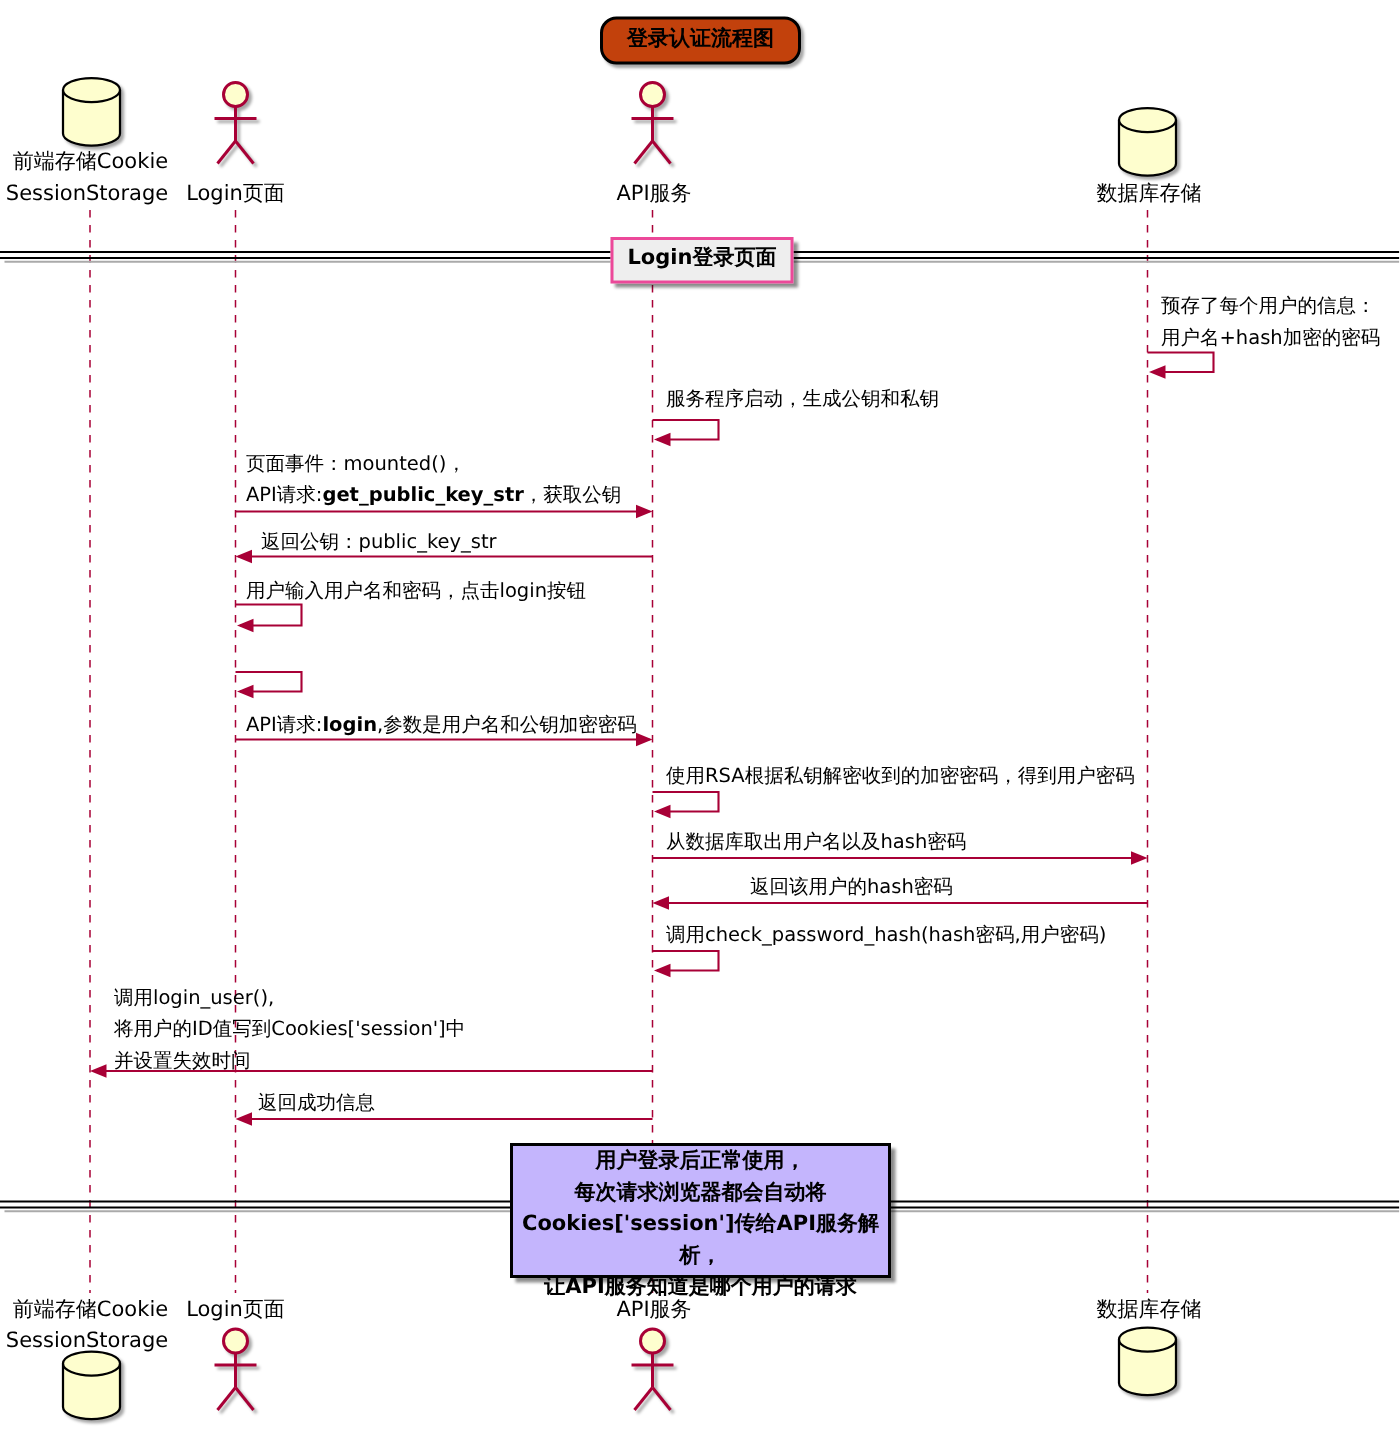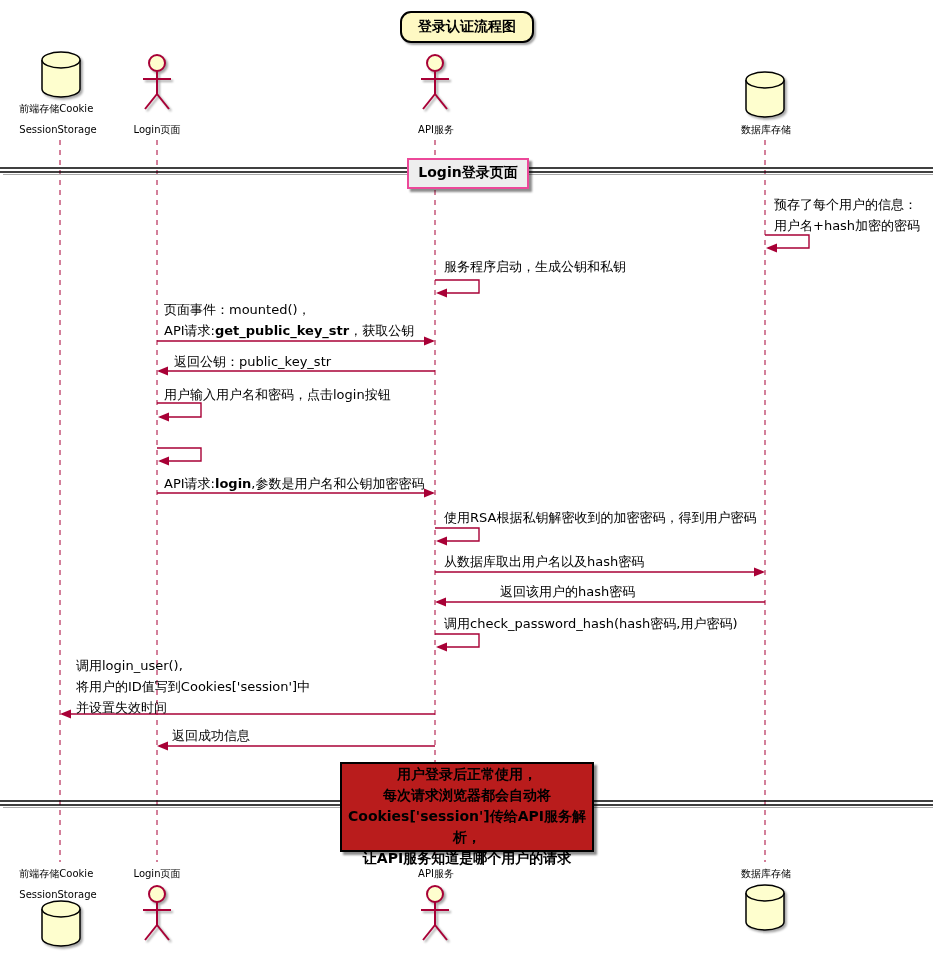--- a/index.html
+++ b/index.html
@@ -2,42 +2,42 @@
 <html><head>
 <meta charset="utf-8">
 <style>
   html,body{margin:0;padding:0;background:#fff;}
   .canvas{
     position:relative;width:933px;height:958px;background:#ffffff;
     font-family:"DejaVu Sans",sans-serif;color:#000;overflow:hidden;
   }
   svg{position:absolute;left:0;top:0;}
   .plabel{
-    position:absolute;transform:translateX(-50%);text-align:left;
-    font-size:10px;line-height:21px;white-space:pre-line;
+    position:absolute;transform:translateX(-50%);text-align:right;
+    font-size:14px;line-height:21px;white-space:pre-line;
   }
   .msg{
     position:absolute;font-size:13px;line-height:21px;white-space:pre-line;
   }
   .msg b{font-weight:bold;}
   .title-box{
     position:absolute;left:400px;top:11px;width:130px;height:28px;
-    background:#fef9c3;border:2px solid #000;border-radius:11px;
+    background:#c2410c;border:2px solid #000;border-radius:11px;
     font-size:14px;font-weight:bold;text-align:center;line-height:26px;
     box-shadow:2px 2px 2px rgba(0,0,0,0.35);
   }
   .divider-box{
     position:absolute;left:407px;top:158px;width:118px;height:27px;
     background:#eeeeee;border:2px solid #ec4899;
     font-size:14px;font-weight:bold;text-align:center;line-height:25px;
     box-shadow:3px 3px 2px rgba(0,0,0,0.45);
   }
   .note-box{
     position:absolute;left:340px;top:762px;width:250px;height:86px;
-    background:#b91c1c;border:2px solid #000;
+    background:#c4b5fd;border:2px solid #000;
     font-size:14px;font-weight:bold;text-align:center;line-height:21px;
     white-space:pre-line;box-shadow:3px 3px 2px rgba(0,0,0,0.45);
   }
   .icon-shadow{filter:drop-shadow(2px 2px 1px rgba(0,0,0,0.35));}
 </style>
 </head>
 <body>
 
 <div class="canvas">
 

